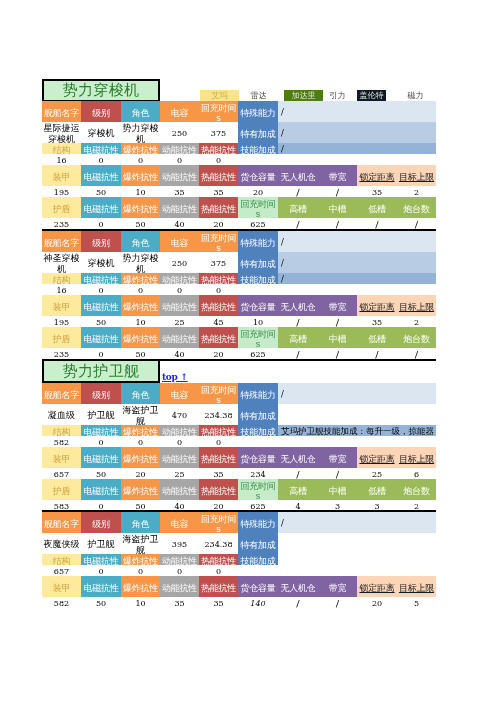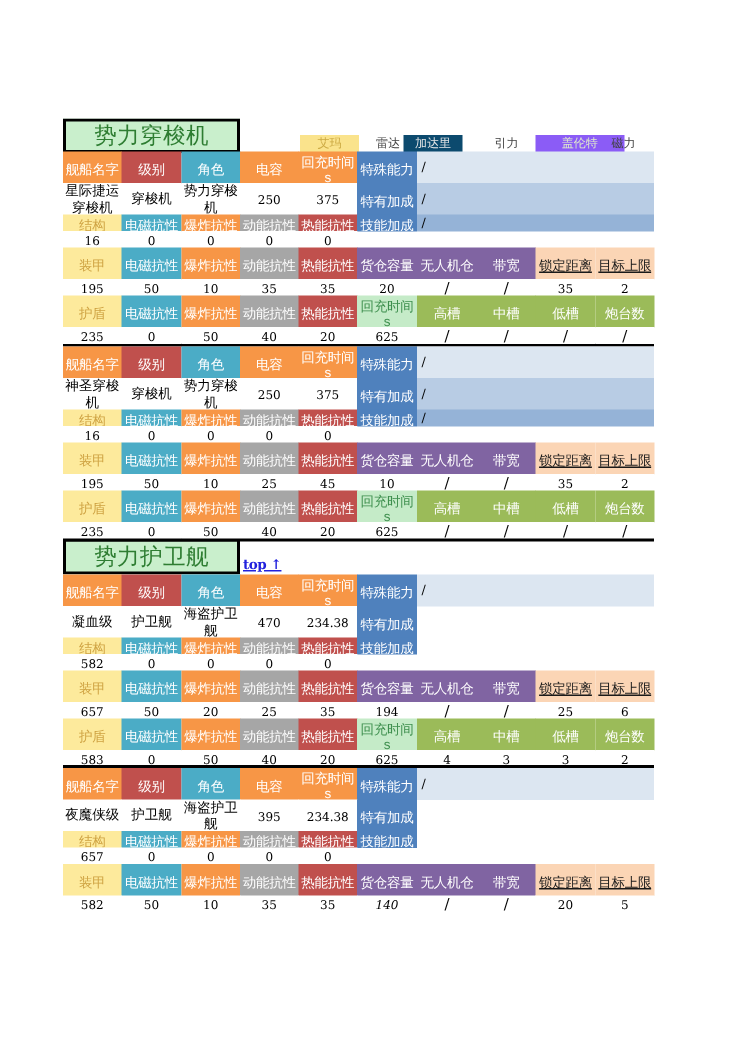--- a/index.html
+++ b/index.html
@@ -26,23 +26,23 @@
   a.toplink{position:absolute;will-change:transform;color:#2121dd;font-size:9px;line-height:10px;text-decoration:underline;
       font-family:"DejaVu Serif",serif;font-weight:bold;letter-spacing:-0.3px;white-space:nowrap;}
 </style>
 </head>
 <body>
 
 <div id="sheet">
 
   <div class="legend" style="left:200.0px;top:90.0px;width:39.2px;height:11.0px;background:#FAE38C;color:#CCAA44;">艾玛</div>
   <div class="legend" style="left:239.2px;top:90.0px;width:39.2px;height:11.0px;color:#404040;">雷达</div>
-  <div class="legend" style="left:269px;top:90.0px;width:39.2px;height:11.0px;background:#0c4a6e;color:#E8E8E8;">加达里</div>
+  <div class="legend" style="left:284px;top:90.0px;width:39.2px;height:11.0px;background:#4d7c0f;color:#E8E8E8;">加达里</div>
   <div class="legend" style="left:317.8px;top:90.0px;width:39.2px;height:11.0px;color:#404040;">引力</div>
-  <div class="legend" style="left:357.0px;top:90.0px;width:59px;height:11.0px;background:#8b5cf6;color:#E0EBCB;">盖伦特</div>
+  <div class="legend" style="left:357.0px;top:90.0px;width:29px;height:11.0px;background:#0f172a;color:#E0EBCB;">盖伦特</div>
   <div class="legend" style="left:396.2px;top:90.0px;width:39.2px;height:11.0px;color:#404040;">磁力</div>
 
   <div class="titlebox" style="left:42px;top:78.5px;width:118px;height:22.5px;">势力穿梭机</div>
   <div class="titlebox" style="left:42px;top:359px;width:118px;height:24px;">势力护卫舰</div>
   <a class="toplink" href="#" style="left:161.5px;top:372px;">top ↑</a>
 
   <div class="cell hdr" style="left:42.0px;top:101.0px;width:39.0px;height:21.0px;background:#F79646;">舰船名字</div>
   <div class="cell hdr" style="left:81.0px;top:101.0px;width:40.0px;height:21.0px;background:#C0504D;">级别</div>
   <div class="cell hdr" style="left:121.0px;top:101.0px;width:39.0px;height:21.0px;background:#4BACC6;">角色</div>
   <div class="cell hdr" style="left:160.0px;top:101.0px;width:39.0px;height:21.0px;background:#F79646;">电容</div>
@@ -190,41 +190,42 @@
   <div class="cell val ship" style="left:121.0px;top:404.0px;width:39.0px;height:21.0px;">海盗护卫舰</div>
   <div class="cell val" style="left:160.0px;top:404.0px;width:39.0px;height:21.0px;">470</div>
   <div class="cell val" style="left:199.0px;top:404.0px;width:39.0px;height:21.0px;">234.38</div>
   <div class="cell hdr" style="left:238.0px;top:404.0px;width:40.0px;height:21.0px;background:#4F81BD;">特有加成</div>
   <div class="cell hdr ylw" style="left:42.0px;top:425.0px;width:39.0px;height:11.0px;background:#FDEA9C;">结构</div>
   <div class="cell hdr" style="left:81.0px;top:425.0px;width:40.0px;height:11.0px;background:#4BACC6;">电磁抗性</div>
   <div class="cell hdr" style="left:121.0px;top:425.0px;width:39.0px;height:11.0px;background:#F79646;">爆炸抗性</div>
   <div class="cell hdr" style="left:160.0px;top:425.0px;width:39.0px;height:11.0px;background:#A6A6A6;">动能抗性</div>
   <div class="cell hdr" style="left:199.0px;top:425.0px;width:39.0px;height:11.0px;background:#C0504D;">热能抗性</div>
   <div class="cell hdr" style="left:238.0px;top:425.0px;width:40.0px;height:11.0px;background:#4F81BD;">技能加成</div>
+  <div class="cell txt-l" style="left:278.0px;top:425.0px;width:158.0px;height:11.0px;background:#95B3D7;">艾玛护卫舰技能加成：每升一级，掠能器</div>
   <div class="cell val" style="left:42.0px;top:436.0px;width:39.0px;height:11.0px;">582</div>
   <div class="cell val" style="left:81.0px;top:436.0px;width:40.0px;height:11.0px;">0</div>
   <div class="cell val" style="left:121.0px;top:436.0px;width:39.0px;height:11.0px;">0</div>
   <div class="cell val" style="left:160.0px;top:436.0px;width:39.0px;height:11.0px;">0</div>
   <div class="cell val" style="left:199.0px;top:436.0px;width:39.0px;height:11.0px;">0</div>
   <div class="cell hdr ylw" style="left:42.0px;top:447.0px;width:39.0px;height:21.0px;background:#FDEA9C;">装甲</div>
   <div class="cell hdr" style="left:81.0px;top:447.0px;width:40.0px;height:21.0px;background:#4BACC6;">电磁抗性</div>
   <div class="cell hdr" style="left:121.0px;top:447.0px;width:39.0px;height:21.0px;background:#F79646;">爆炸抗性</div>
   <div class="cell hdr" style="left:160.0px;top:447.0px;width:39.0px;height:21.0px;background:#A6A6A6;">动能抗性</div>
   <div class="cell hdr" style="left:199.0px;top:447.0px;width:39.0px;height:21.0px;background:#C0504D;">热能抗性</div>
   <div class="cell hdr" style="left:238.0px;top:447.0px;width:40.0px;height:21.0px;background:#8064A2;">货仓容量</div>
   <div class="cell hdr" style="left:278.0px;top:447.0px;width:40.0px;height:21.0px;background:#8064A2;">无人机仓</div>
   <div class="cell hdr" style="left:318.0px;top:447.0px;width:39.0px;height:21.0px;background:#8064A2;">带宽</div>
   <div class="cell hdr drk" style="left:357.0px;top:447.0px;width:40.0px;height:21.0px;background:#FBD5B5;">锁定距离</div>
   <div class="cell hdr drk" style="left:397.0px;top:447.0px;width:39.0px;height:21.0px;background:#FBD5B5;">目标上限</div>
   <div class="cell val" style="left:42.0px;top:468.0px;width:39.0px;height:11.0px;">657</div>
   <div class="cell val" style="left:81.0px;top:468.0px;width:40.0px;height:11.0px;">50</div>
   <div class="cell val" style="left:121.0px;top:468.0px;width:39.0px;height:11.0px;">20</div>
   <div class="cell val" style="left:160.0px;top:468.0px;width:39.0px;height:11.0px;">25</div>
   <div class="cell val" style="left:199.0px;top:468.0px;width:39.0px;height:11.0px;">35</div>
-  <div class="cell val" style="left:238.0px;top:468.0px;width:40.0px;height:11.0px;">194</div>
+  <div class="cell val" style="left:238.0px;top:468.0px;width:40.0px;height:11.0px;">234</div>
   <div class="cell val slash" style="left:278.0px;top:468.0px;width:40.0px;height:11.0px;">/</div>
   <div class="cell val slash" style="left:318.0px;top:468.0px;width:39.0px;height:11.0px;">/</div>
   <div class="cell val" style="left:357.0px;top:468.0px;width:40.0px;height:11.0px;">25</div>
   <div class="cell val" style="left:397.0px;top:468.0px;width:39.0px;height:11.0px;">6</div>
   <div class="cell hdr ylw" style="left:42.0px;top:479.0px;width:39.0px;height:21.0px;background:#FDEA9C;">护盾</div>
   <div class="cell hdr" style="left:81.0px;top:479.0px;width:40.0px;height:21.0px;background:#4BACC6;">电磁抗性</div>
   <div class="cell hdr" style="left:121.0px;top:479.0px;width:39.0px;height:21.0px;background:#F79646;">爆炸抗性</div>
   <div class="cell hdr" style="left:160.0px;top:479.0px;width:39.0px;height:21.0px;background:#A6A6A6;">动能抗性</div>
   <div class="cell hdr" style="left:199.0px;top:479.0px;width:39.0px;height:21.0px;background:#C0504D;">热能抗性</div>
   <div class="cell hdr grn" style="left:238.0px;top:479.0px;width:40.0px;height:21.0px;background:#C5EBC8;">回充时间s</div>

